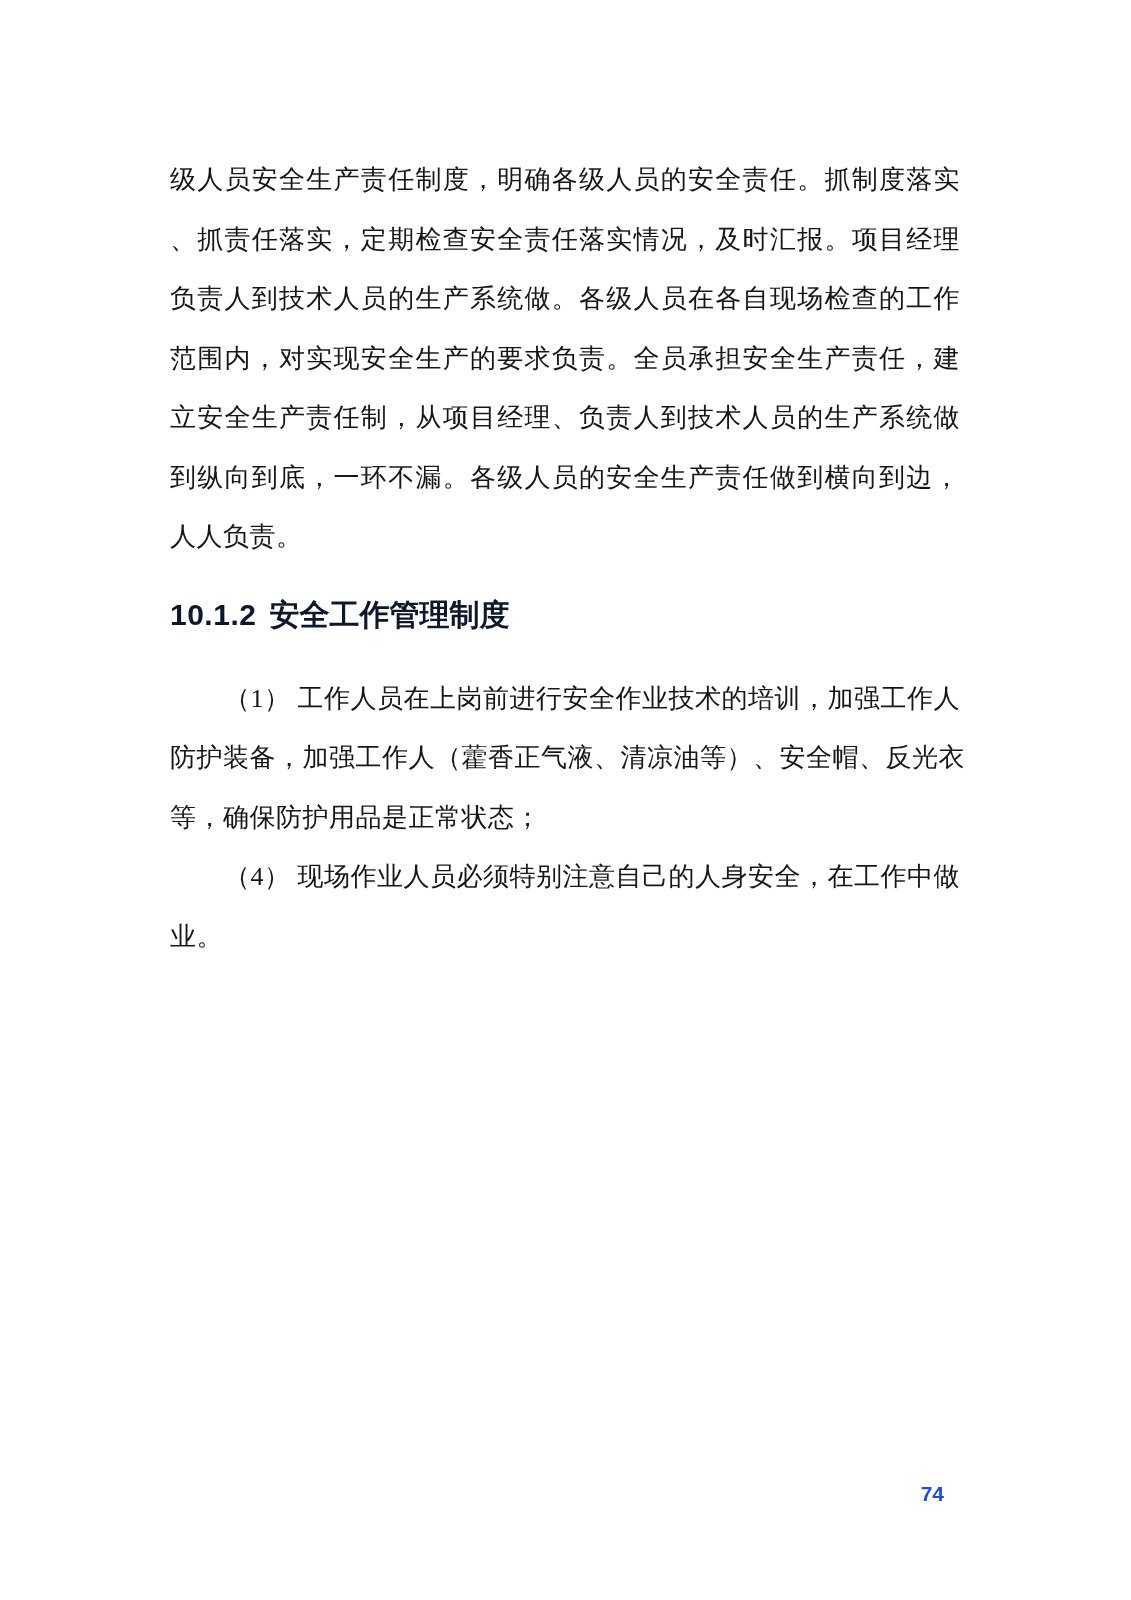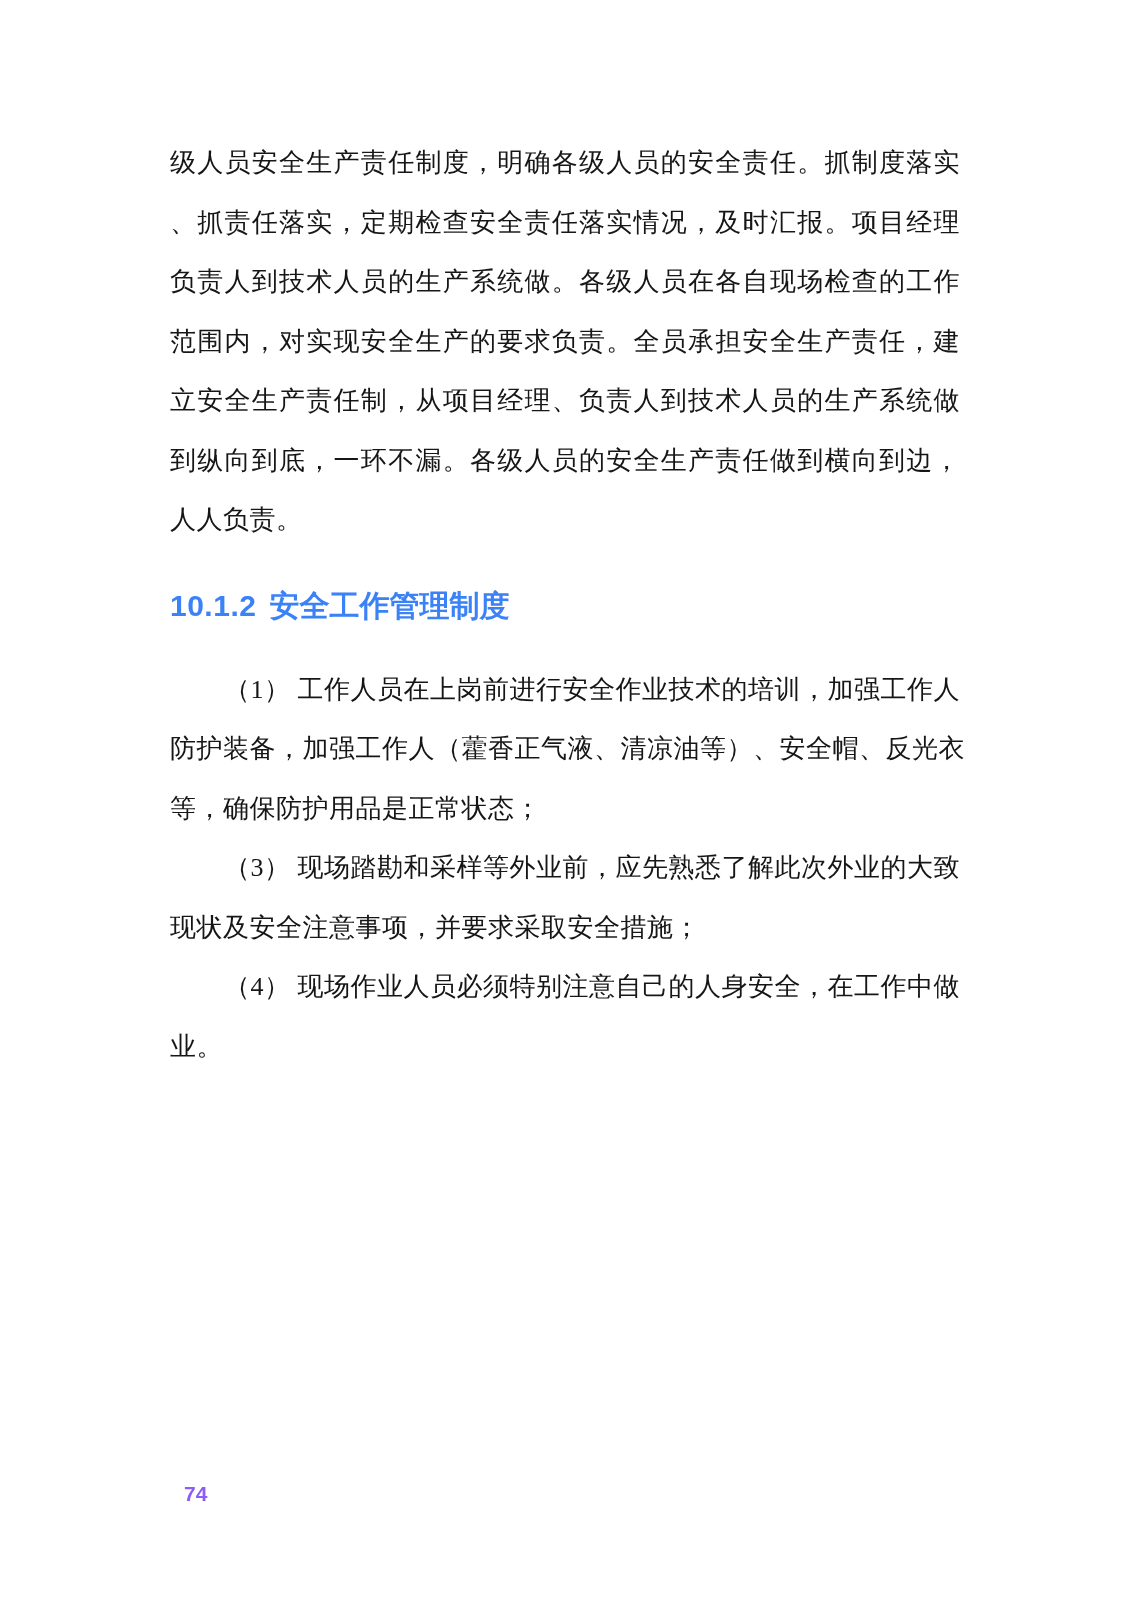--- a/index.html
+++ b/index.html
@@ -8,55 +8,55 @@
     width: 1131px;
     height: 1600px;
     background: #ffffff;
     color: #161616;
     font-family: "Liberation Serif", serif;
     overflow: hidden;
   }
   .text-block {
     position: absolute;
     left: 170px;
-    top: 133px;
+    top: 150px;
     width: 790px;
     font-size: 26px;
   }
   .para { margin: 0; }
   .line {
     height: 59.5px;
     line-height: 59.5px;
     text-align: justify;
     text-align-last: justify;
     white-space: nowrap;
     letter-spacing: 0.5px;
   }
   .line.end { text-align-last: left; }
   .line.indent { text-indent: 54px; }
   .heading {
-    margin: 36px 0 34px 0;
+    margin: 28px 0 34px 0;
     font-family: "Liberation Sans", sans-serif;
     font-weight: bold;
     font-size: 30px;
     line-height: 40px;
-    color: #3b82f6;
+    color: #0f172a;
     white-space: nowrap;
   }
   .heading .num { margin-right: 13px; letter-spacing: 0.5px; }
   .page-number {
     position: absolute;
     top: 1482px;
-    left: 184px;
+    left: 154px;
     width: 790px;
-    text-align: left;
+    text-align: right;
     font-family: "Liberation Sans", sans-serif;
     font-size: 21px;
     font-weight: bold;
-    color: #8b5cf6;
+    color: #1d4ed8;
   }
 </style>
 </head>
 <body>
 
 <div class="page">
   <div class="text-block">
 
     <div class="para">
       <div class="line">级人员安全生产责任制度，明确各级人员的安全责任。抓制度落实</div>
@@ -74,24 +74,20 @@
 
     <div class="para">
       <div class="line indent">（1） 工作人员在上岗前进行安全作业技术的培训，加强工作人</div>
     </div>
 
     <div class="para">
       <div class="line">防护装备，加强工作人（藿香正气液、清凉油等）、安全帽、反光衣</div>
       <div class="line end">等，确保防护用品是正常状态；</div>
     </div>
 
-    <div class="para">
-      <div class="line indent">（3） 现场踏勘和采样等外业前，应先熟悉了解此次外业的大致</div>
-      <div class="line end">现状及安全注意事项，并要求采取安全措施；</div>
-    </div>
 
     <div class="para">
       <div class="line indent">（4） 现场作业人员必须特别注意自己的人身安全，在工作中做</div>
     </div>
 
     <div class="para">
       <div class="line end">业。</div>
     </div>
 
   </div>

